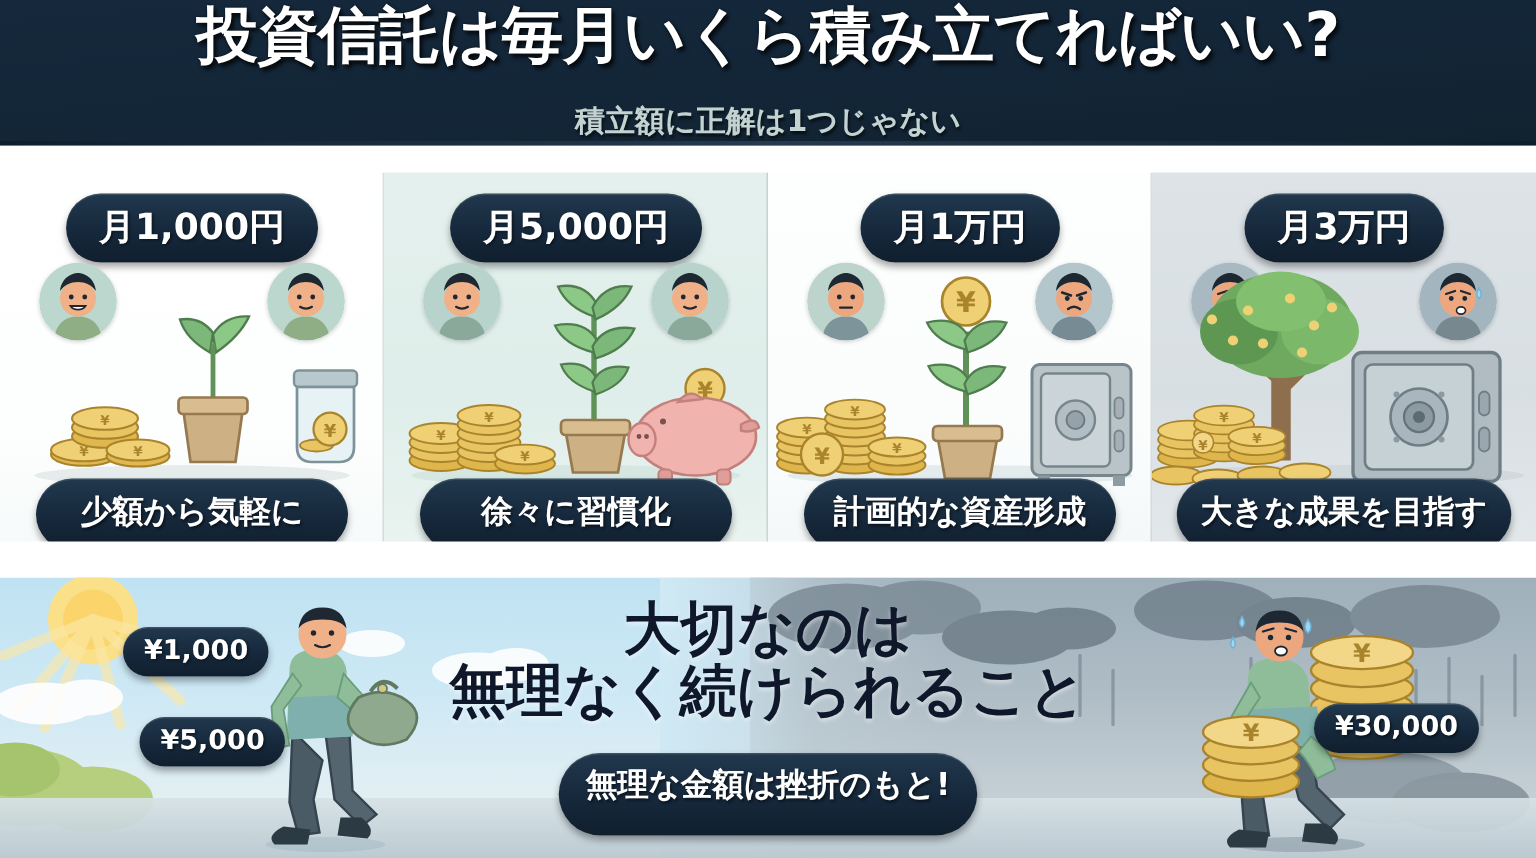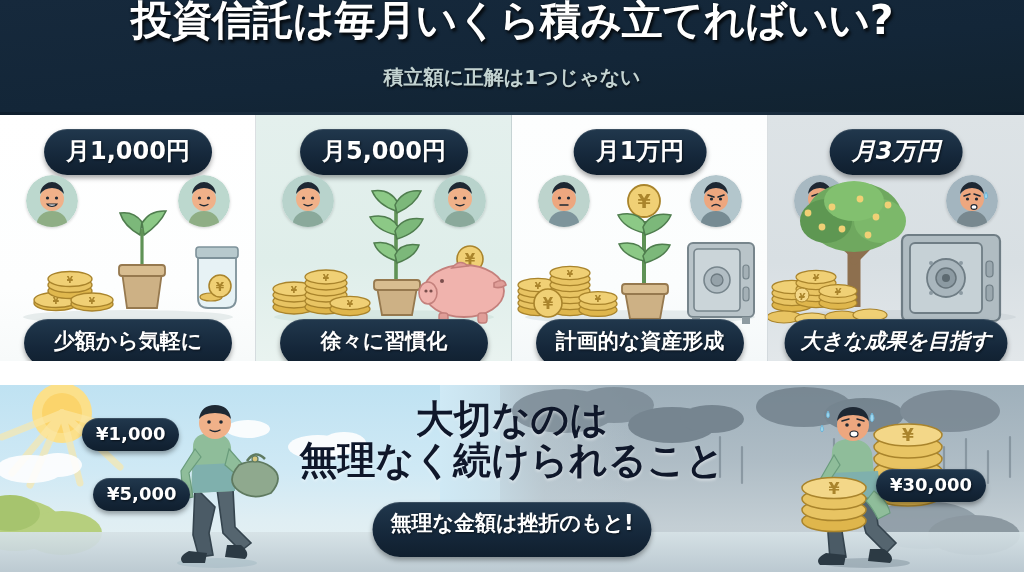--- a/index.html
+++ b/index.html
@@ -1,36 +1,36 @@
 <!DOCTYPE html>
 <html lang="ja"><head>
 <meta charset="utf-8">
 <style>
   html,body{margin:0;padding:0;background:#0f2233;}
   body{font-family:"DejaVu Sans","Liberation Sans",sans-serif;}
   #stage{position:relative;width:1024px;height:572px;overflow:hidden;background:#fff;}
 
   
-  .header{position:absolute;left:0;top:0;width:1024px;height:115px;
+  .header{position:absolute;left:0;top:0;width:1024px;height:97px;
     background:linear-gradient(175deg,#16293c 0%,#132638 55%,#11222f 100%);
-    display:flex;flex-direction:column;align-items:center;overflow:hidden;}
+    display:flex;flex-direction:column;align-items:center;justify-content:center;overflow:hidden;}
   .header:after{content:"";position:absolute;left:0;bottom:0;width:100%;height:3px;
      background:linear-gradient(90deg,#0d1c2a,#2a4055,#0d1c2a);opacity:.8;}
   .h-title{font-size:41px;font-weight:bold;color:#ffffff;letter-spacing:-0.5px;line-height:1;
     text-shadow:2px 3px 3px rgba(0,0,0,.75), 0 0 2px rgba(0,0,0,.6);white-space:nowrap;}
   .h-sub{margin-top:23px;font-size:20px;font-weight:bold;color:#c3d3d1;letter-spacing:0px;
     text-shadow:1px 2px 2px rgba(0,0,0,.6);white-space:nowrap;}
 
   
   .cols{position:absolute;left:0;top:115px;width:1024px;height:270px;display:flex;}
   .col{position:relative;width:256px;height:246px;overflow:hidden;}
   .col.c1{background:linear-gradient(180deg,#ffffff 0%,#fdfefe 70%,#f7fafa 100%);}
   .col.c2{background:linear-gradient(180deg,#e4f0ed 0%,#dfeeea 60%,#e9f3f0 100%);}
   .col.c3{background:linear-gradient(180deg,#fdfefe 0%,#fbfdfd 70%,#f4f8f9 100%);}
-  .col.c4{background:linear-gradient(180deg,#dde3e6 0%,#d8dfe3 60%,#e2e7ea 100%);font-style:italic;}
+  .col.c4{background:linear-gradient(180deg,#dde3e6 0%,#d8dfe3 60%,#e2e7ea 100%);}
   .col-sep{position:absolute;top:0;width:1px;height:270px;background:rgba(90,110,125,.22);}
 
   .pill{display:inline-block;background:linear-gradient(180deg,#21384d 0%,#15273a 60%,#101f2e 100%);
     color:#fff;font-weight:bold;border-radius:999px;text-align:center;
     box-shadow:0 3px 5px rgba(0,0,0,.35), inset 0 1px 0 rgba(255,255,255,.12);
     text-shadow:1px 1px 2px rgba(0,0,0,.55);white-space:nowrap;}
 
   .col-badge{position:absolute;left:50%;transform:translateX(-50%);top:14px;
     font-size:24px;padding:6px 22px 8px;}
   .col-cap{position:absolute;left:50%;transform:translateX(-50%);bottom:-6px;

